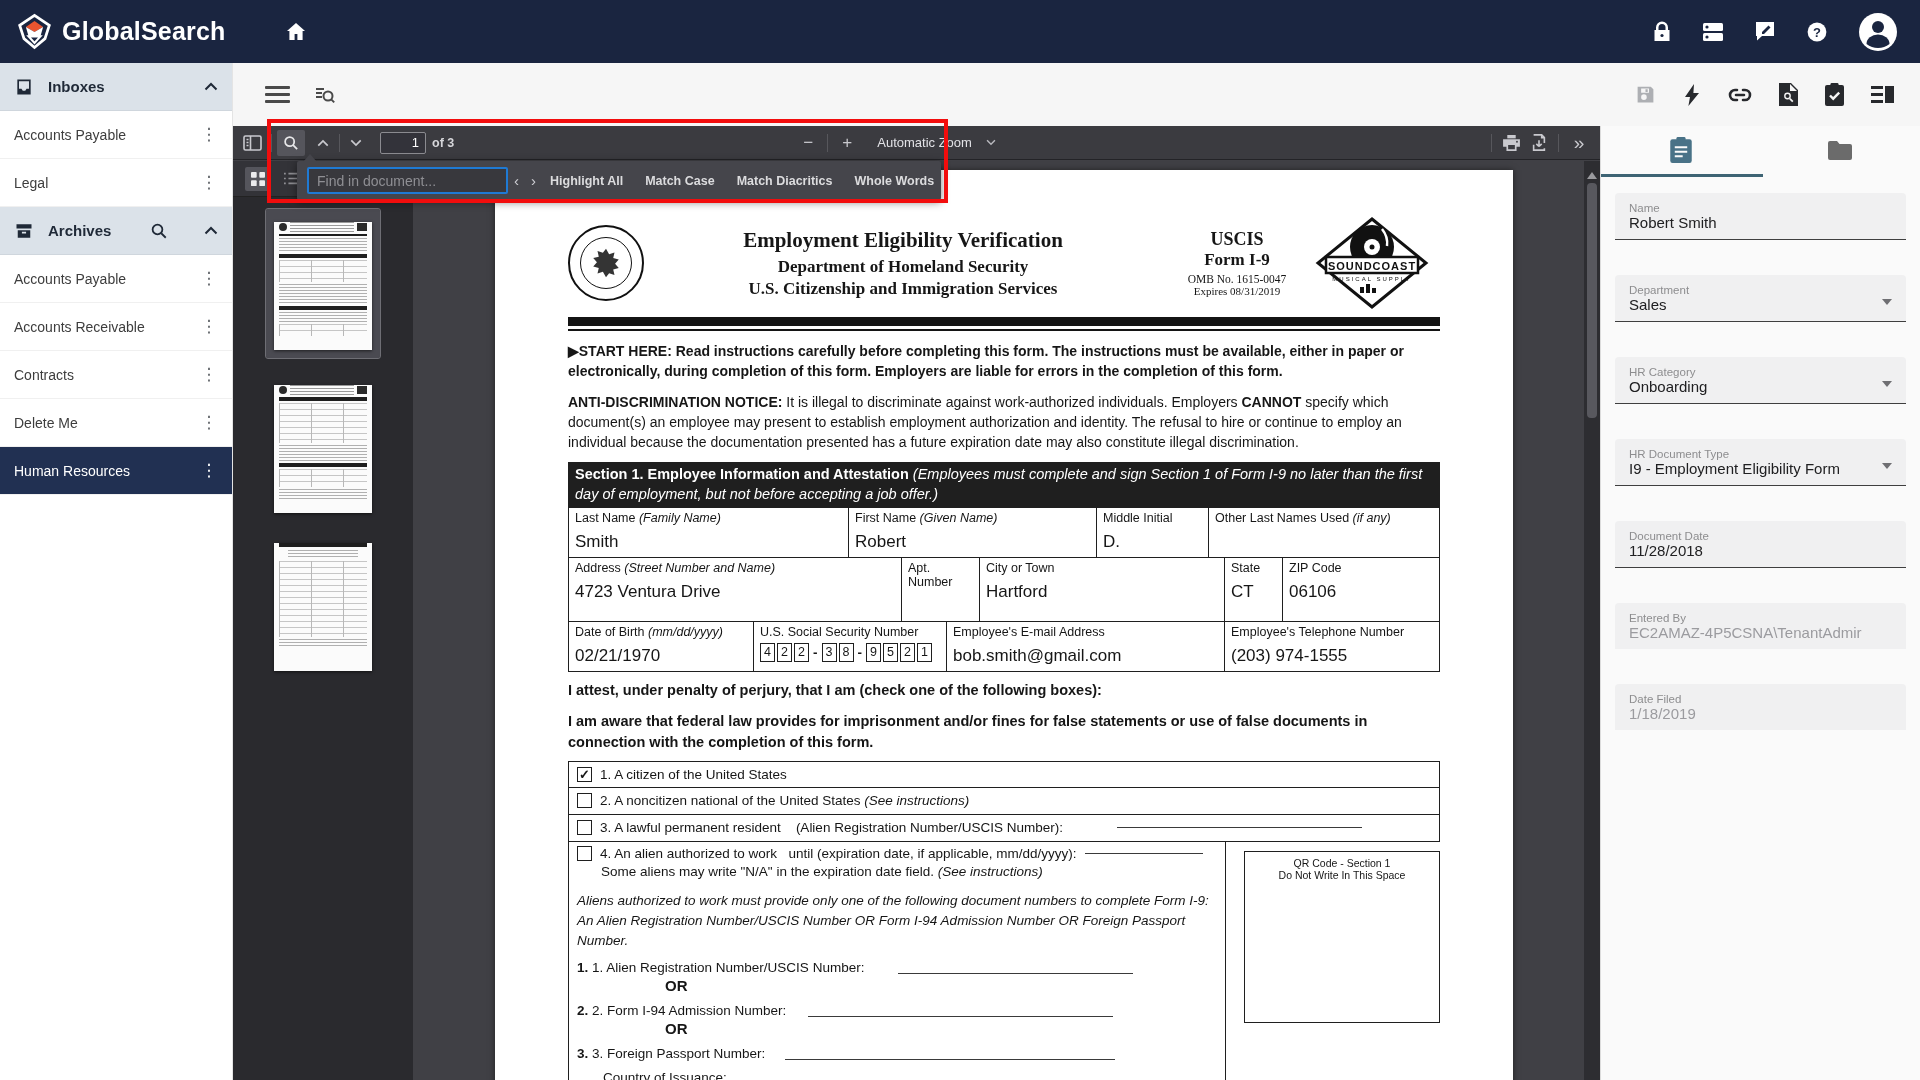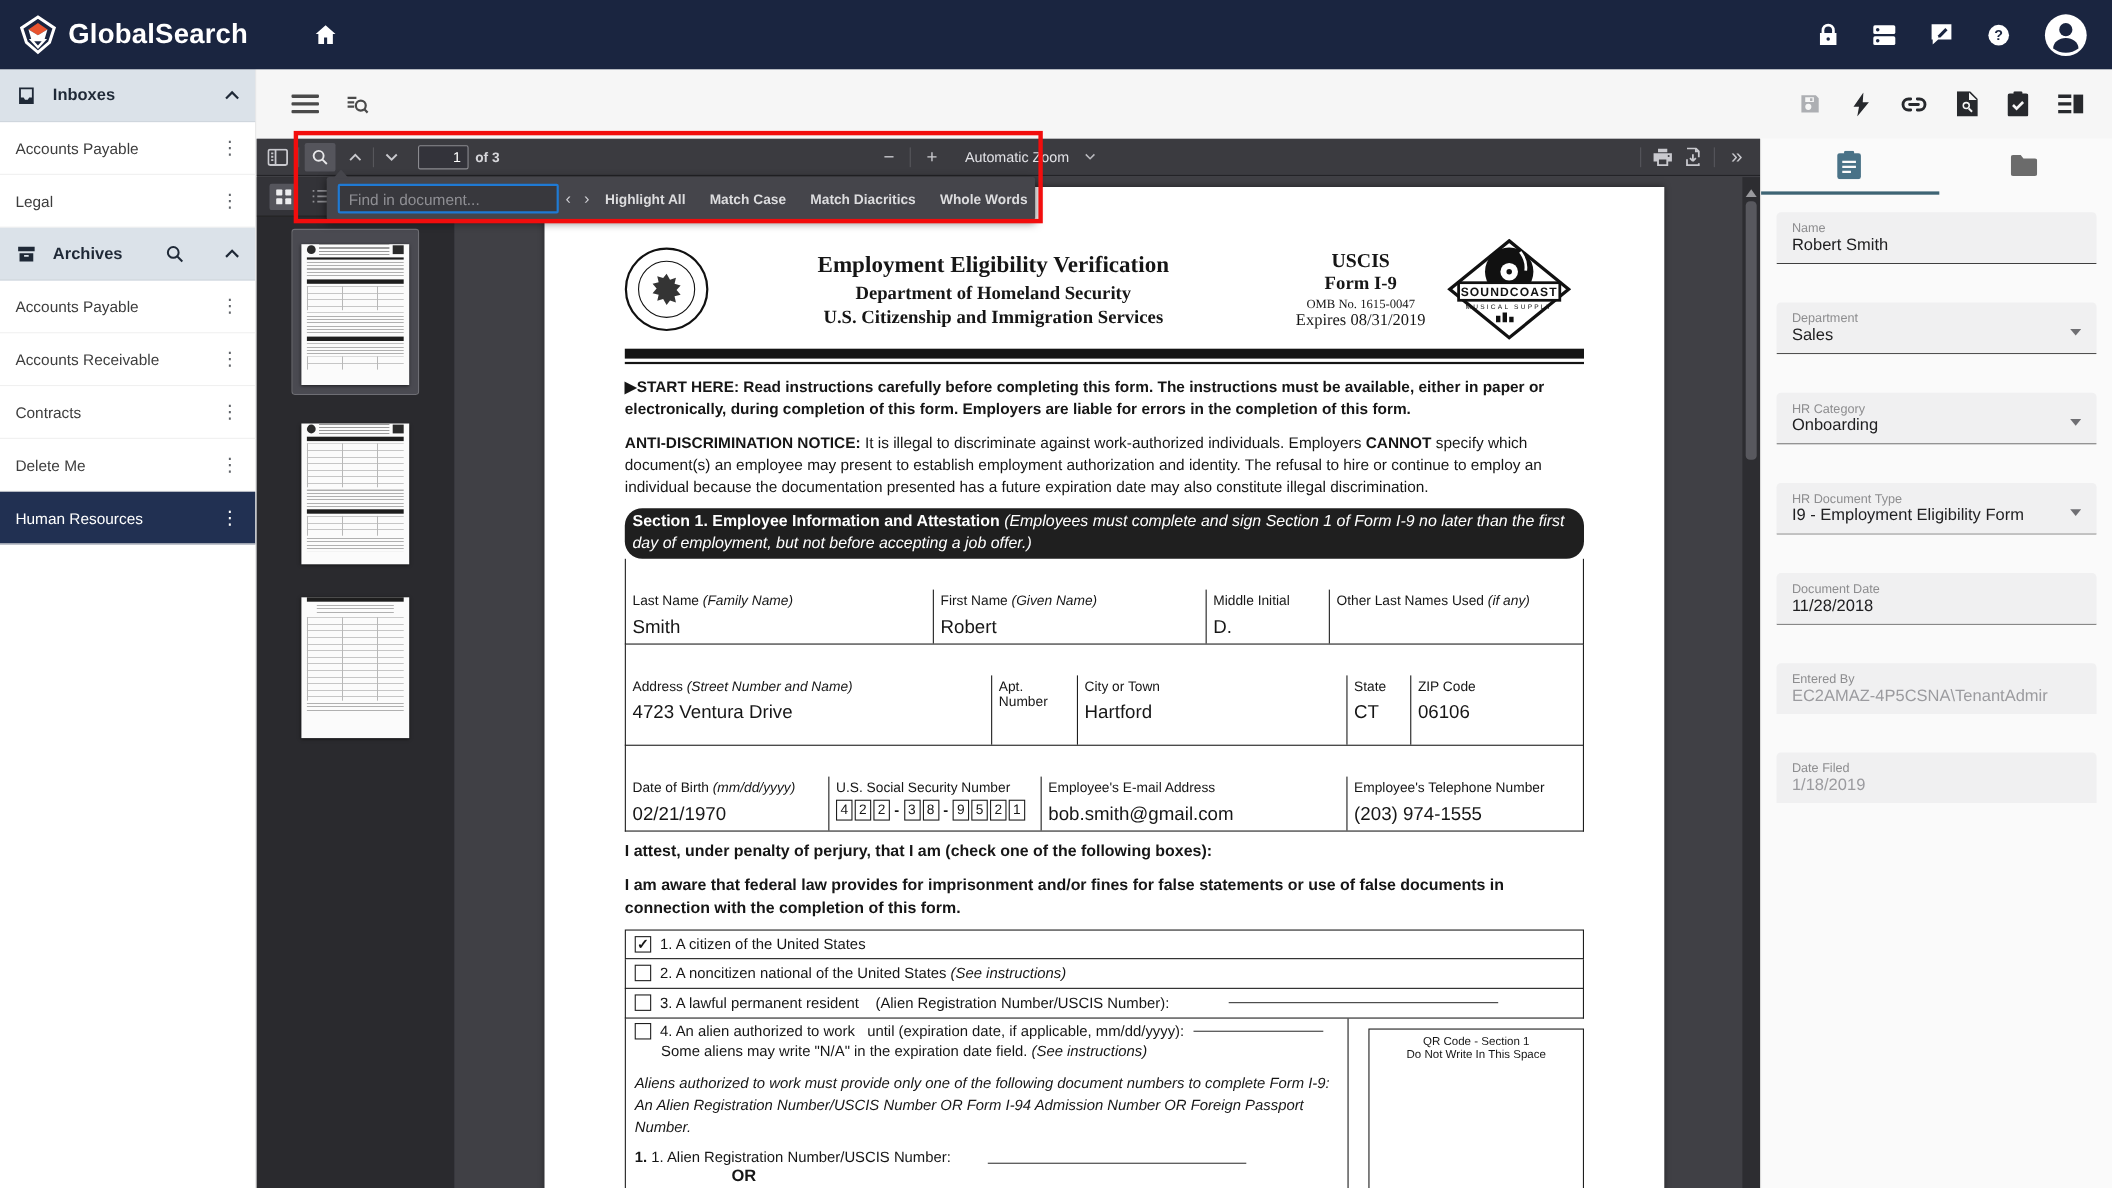--- a/index.html
+++ b/index.html
@@ -81,29 +81,29 @@
   .page { position:absolute; left:82px; top:9px; width:1018px; height:1400px; background:#fff; box-shadow:0 0 6px rgba(0,0,0,.5); color:#161616; padding:47px 73px 0; font-size:13.5px; }
   .hd { display:flex; align-items:center; }
   .hd-center { flex:1; text-align:center; font-family:"Liberation Serif",serif; }
   .hd-t1 { font-size:21px; font-weight:bold; }
   .hd-t2 { font-size:17px; font-weight:bold; margin-top:4px; }
   .hd-t3 { font-size:17px; margin-top:2px;font-weight:bold; }
   .hd-uscis { text-align:center; font-family:"Liberation Serif",serif; width:150px; }
   .hd-u1 { font-size:18px; font-weight:bold; }
   .hd-u2 { font-size:17px; font-weight:bold; }
   .hd-u3 { font-size:11.5px; margin-top:3px; }
-  .hd-u4 { font-size:15px; }
+  .hd-u4 { font-size:11px; }
   .hrule1 { height:9px; background:#141414; margin-top:8px; }
   .hrule2 { height:2px; background:#141414; margin-top:3px; }
   .para { margin-top:10px; line-height:1.45; }
   .b { font-weight:bold; }
   .i { font-style:italic; }
-  .sec-bar { margin-top:10px; background:#1f1f1f; color:#fff; padding:3px 7px; font-size:14.5px; line-height:1.35;border-radius:16px; }
+  .sec-bar { margin-top:10px; background:#1f1f1f; color:#fff; padding:3px 7px; font-size:14.5px; line-height:1.35; }
   .frow { display:flex; border:1.5px solid #1f1f1f; border-top:none; }
-  .fcell { border-right:1.5px solid #1f1f1f; padding:3px 6px 5px;margin-top:28px; }
+  .fcell { border-right:1.5px solid #1f1f1f; padding:3px 6px 5px; }
   .fcell:last-child { border-right:none; }
   .flabel { font-size:12.5px; }
   .fval { font-size:17px; margin-top:7px; }
   .blank { display:inline-block; border-bottom:1.5px solid #3a3a3a; vertical-align:-2px; }
   .cbrow { display:flex; align-items:center; gap:8px; padding:4px 8px; border:1.5px solid #1f1f1f; border-top:none; min-height:27px; }
   .cbx { width:15px; height:15px; border:1.7px solid #1f1f1f; flex:none; display:flex; align-items:center; justify-content:center; font-size:13px; font-weight:bold; }
   .alien-wrap { display:flex; align-items:flex-start; }
   .alien-box { width:658px; border:1.5px solid #1f1f1f; border-top:none; padding:4px 8px 10px; }
   .qr-box { width:196px; height:172px; border:1.5px solid #1f1f1f; margin-left:18px; margin-top:9px; text-align:center; font-size:10.5px; padding-top:5px; }
   .docline { margin-top:9px; }

